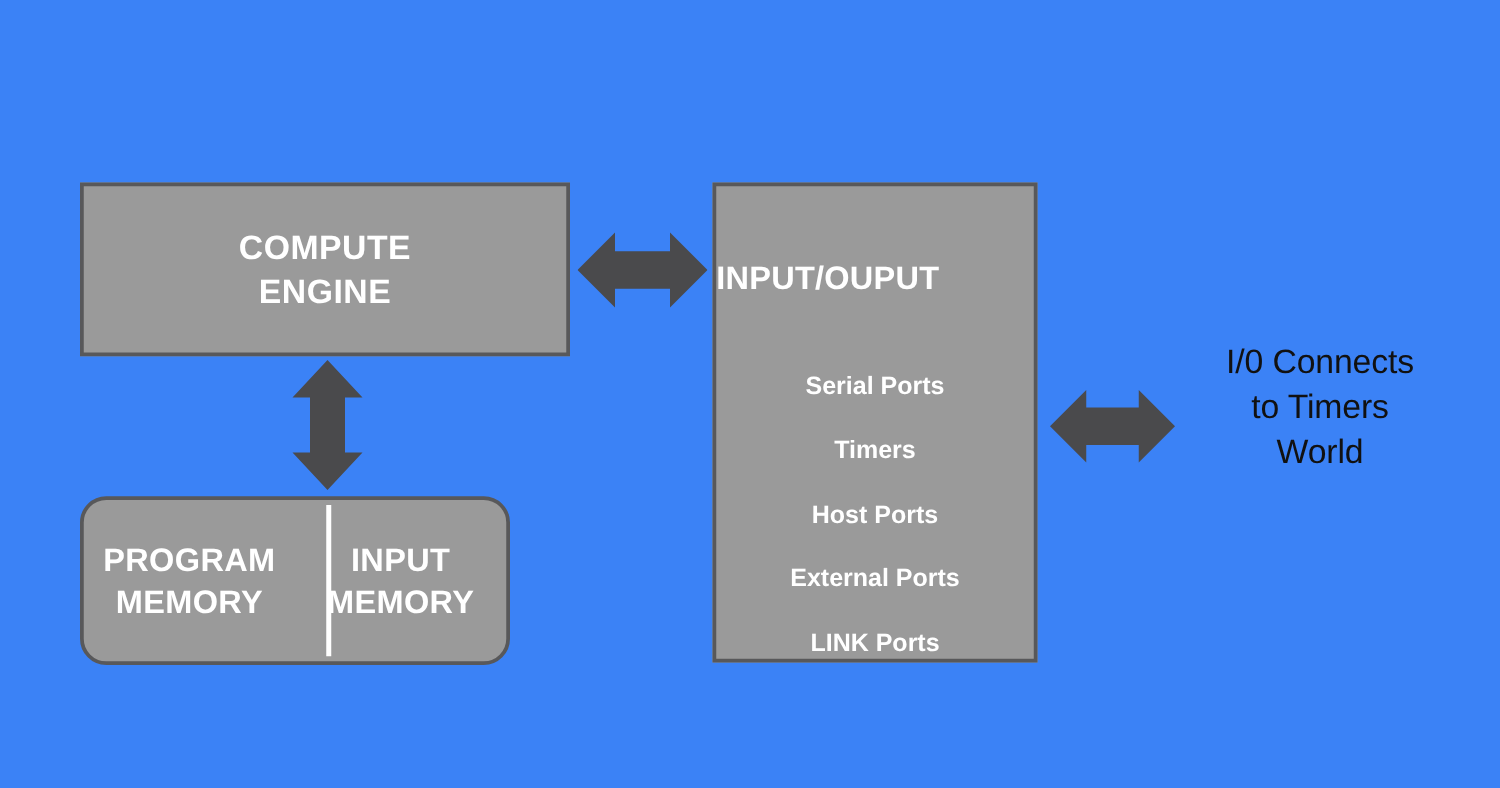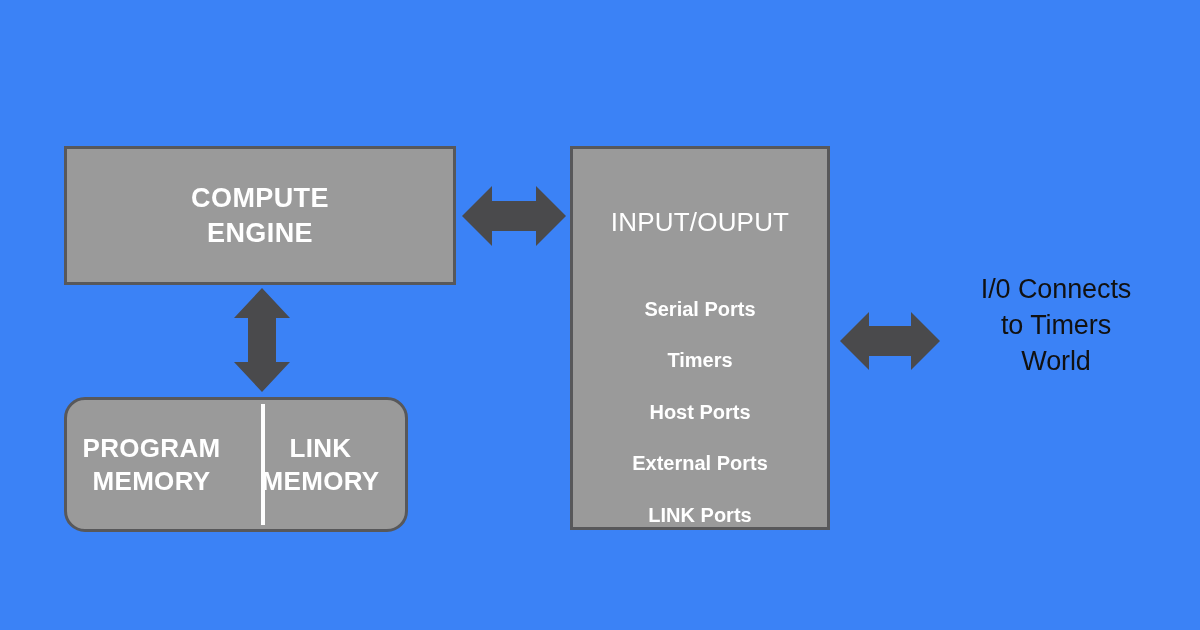--- a/index.html
+++ b/index.html
@@ -87,23 +87,23 @@
     height: 384px;
     display: block;
     padding: 0;
   }
   #io-title {
     position: absolute;
     left: 0;
     right: 0;
     top: 58px;
     font-size: 26px;
-    font-weight: normal;
-    color: #ffffff;
-    text-align: center;
+    font-weight: bold;
+    color: #ffffff;
+    text-align: left;
     letter-spacing: 0.2px;
   }
   #io-port-list {
     position: absolute;
     left: 0;
     right: 0;
     top: 126px;
     display: flex;
     flex-direction: column;
     align-items: center;
@@ -173,21 +173,21 @@
   <div class="block" id="memory-block">
     <div class="mem-cell">
       <div>
         <div>PROGRAM</div>
         <div>MEMORY</div>
       </div>
     </div>
     <div id="memory-divider"></div>
     <div class="mem-cell">
       <div>
-        <div>LINK</div>
+        <div>INPUT</div>
         <div>MEMORY</div>
       </div>
     </div>
   </div>
 
   <div class="block" id="io-block">
     <div id="io-title">INPUT/OUPUT</div>
     <div id="io-port-list">
       <div class="port-item">Serial Ports</div>
       <div class="port-item">Timers</div>

